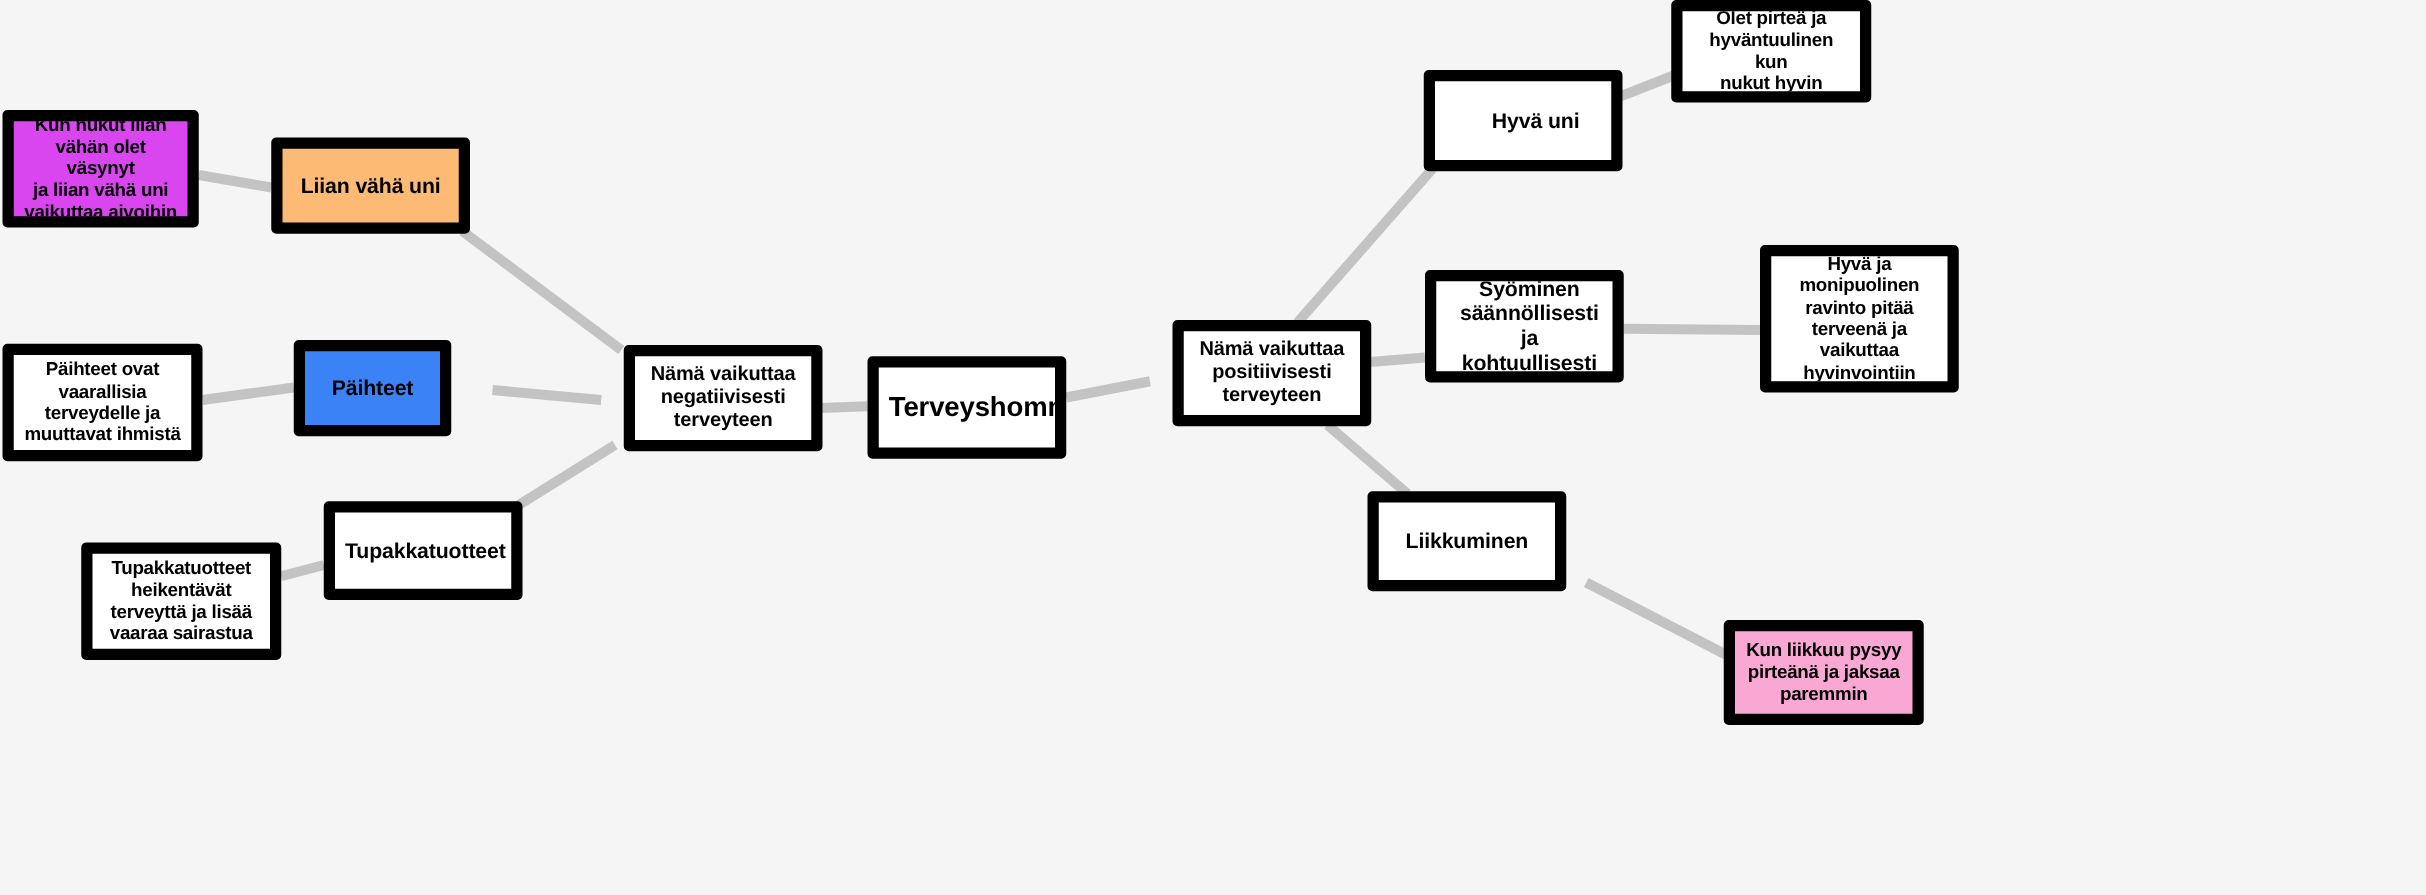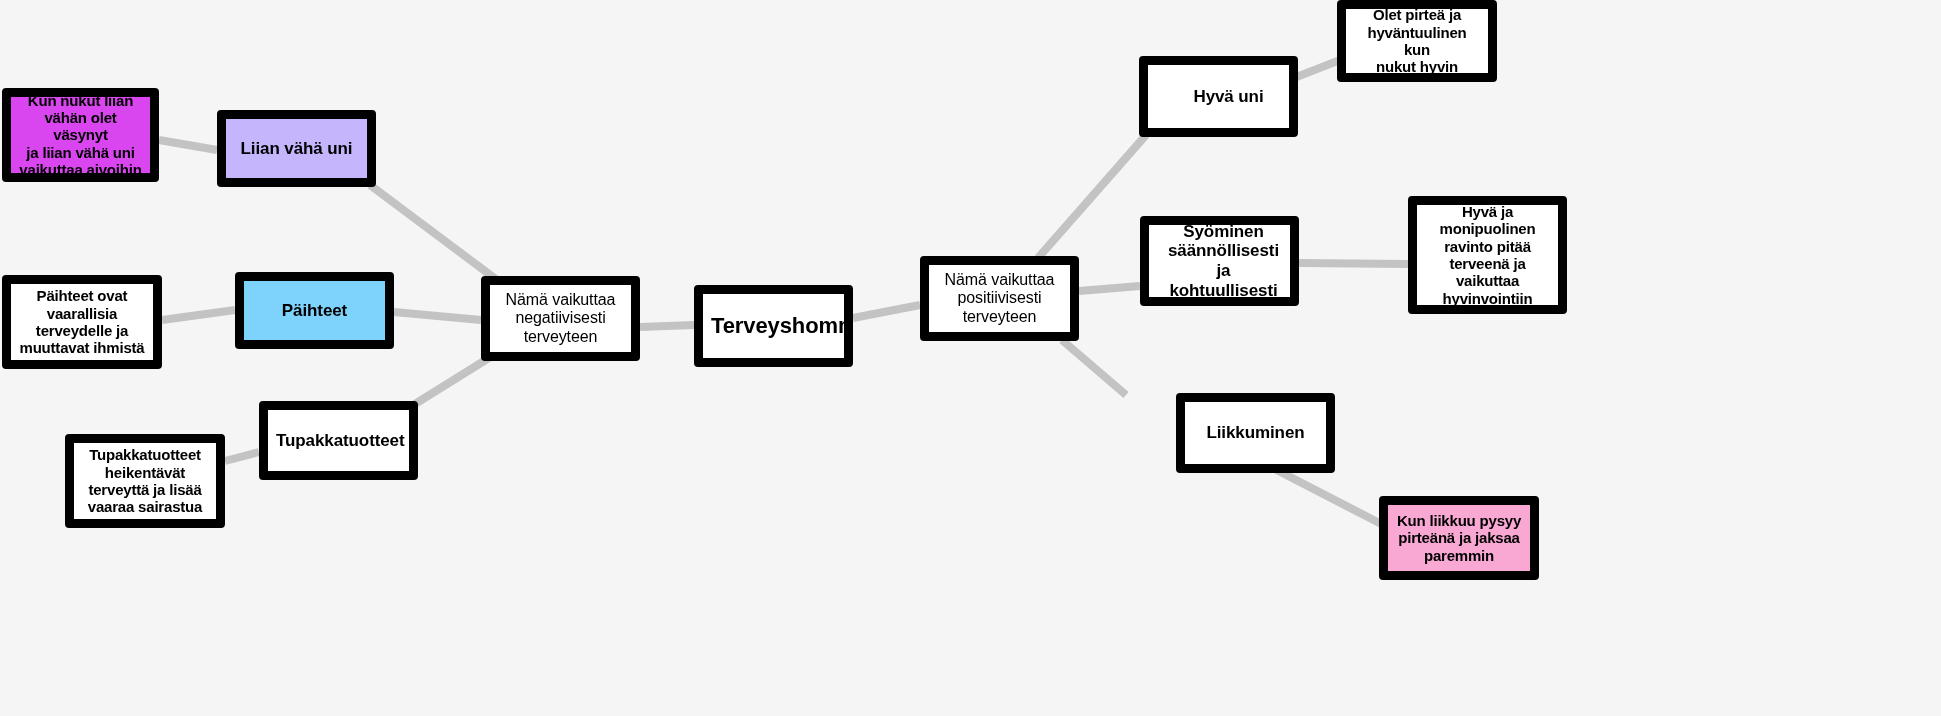--- a/index.html
+++ b/index.html
@@ -54,22 +54,23 @@
     font-weight: bold;
     letter-spacing: -0.2px;
   }
   .node.branch {
     font-size: 17px;
     font-weight: bold;
     letter-spacing: -0.1px;
   }
   .node.hub {
     font-size: 16px;
-    font-weight: normal;
+    font-weight: bold;
     letter-spacing: -0.1px;
+    margin-left: 18px;
   }
   .node.root {
     font-size: 22px;
     font-weight: bold;
     letter-spacing: -0.1px;
   }
 </style>
 </head>
 <body>
 
@@ -89,30 +90,30 @@
       <line x1="1299" y1="263" x2="1408" y2="264" stroke="#c3c3c3" stroke-width="8" stroke-linecap="butt"></line>
       <line x1="1062" y1="340" x2="1126" y2="395" stroke="#c3c3c3" stroke-width="8" stroke-linecap="butt"></line>
       <line x1="1269" y1="466" x2="1389" y2="528" stroke="#c3c3c3" stroke-width="8" stroke-linecap="butt"></line>
     </svg>
 <div class="node leaf" style="left: 2px; top: 88px; width: 157px; height: 94px; background: #d946ef; border-color: rgb(0, 0, 0); color: rgb(0, 0, 0);">
       <span class="label">Kun nukut liian
 vähän olet väsynyt
 ja liian vähä uni
 vaikuttaa aivoihin</span>
     </div>
-    <div class="node branch" style="left: 217px; top: 110px; width: 159px; height: 77px; background: #c4b5fd; border-color: rgb(0, 0, 0); color: rgb(0, 0, 0);">
+    <div class="node branch" style="left: 217px; top: 110px; width: 159px; height: 77px; background: #fdba74; border-color: rgb(0, 0, 0); color: rgb(0, 0, 0);">
       <span class="label">Liian vähä uni</span>
     </div>
     <div class="node leaf" style="left: 2px; top: 275px; width: 160px; height: 94px; background: rgb(255, 255, 255); border-color: rgb(0, 0, 0); color: rgb(0, 0, 0);">
       <span class="label">Päihteet ovat
 vaarallisia
 terveydelle ja
 muuttavat ihmistä</span>
     </div>
-    <div class="node branch" style="left: 235px; top: 272px; width: 159px; height: 77px; background: #7dd3fc; border-color: rgb(0, 0, 0); color: rgb(0, 0, 0);">
+    <div class="node branch" style="left: 235px; top: 272px; width: 126px; height: 77px; background: #3b82f6; border-color: rgb(0, 0, 0); color: rgb(0, 0, 0);">
       <span class="label">Päihteet</span>
     </div>
     <div class="node leaf" style="left: 65px; top: 434px; width: 160px; height: 94px; background: rgb(255, 255, 255); border-color: rgb(0, 0, 0); color: rgb(0, 0, 0);">
       <span class="label">Tupakkatuotteet
 heikentävät
 terveyttä ja lisää
 vaaraa sairastua</span>
     </div>
     <div class="node branch" style="left: 259px; top: 401px; width: 159px; height: 79px; background: rgb(255, 255, 255); border-color: rgb(0, 0, 0); color: rgb(0, 0, 0);">
       <span class="label">Tupakkatuotteet</span>
@@ -144,21 +145,21 @@
 kohtuullisesti</span>
     </div>
     <div class="node leaf" style="left: 1408px; top: 196px; width: 159px; height: 118px; background: rgb(255, 255, 255); border-color: rgb(0, 0, 0); color: rgb(0, 0, 0);">
       <span class="label">Hyvä ja
 monipuolinen
 ravinto pitää
 terveenä ja
 vaikuttaa
 hyvinvointiin</span>
     </div>
-    <div class="node branch" style="left: 1176px; top: 393px; width: 159px; height: 80px; background: rgb(255, 255, 255); border-color: rgb(0, 0, 0); color: rgb(0, 0, 0);">
+    <div class="node branch" style="left: 1094px; top: 393px; width: 159px; height: 80px; background: rgb(255, 255, 255); border-color: rgb(0, 0, 0); color: rgb(0, 0, 0);">
       <span class="label">Liikkuminen</span>
     </div>
     <div class="node leaf" style="left: 1379px; top: 496px; width: 160px; height: 84px; background: #f9a8d4; border-color: rgb(0, 0, 0); color: rgb(0, 0, 0);">
       <span class="label">Kun liikkuu pysyy
 pirteänä ja jaksaa
 paremmin</span>
     </div>
   </div>
 
 </body></html>

